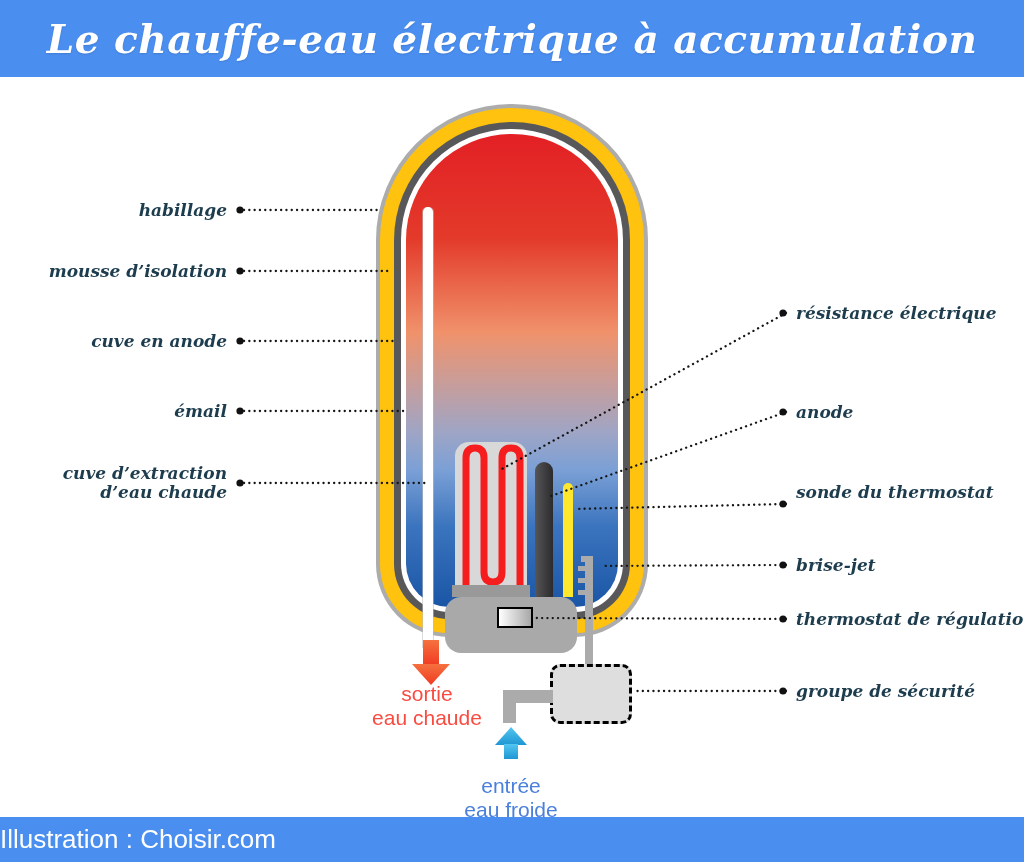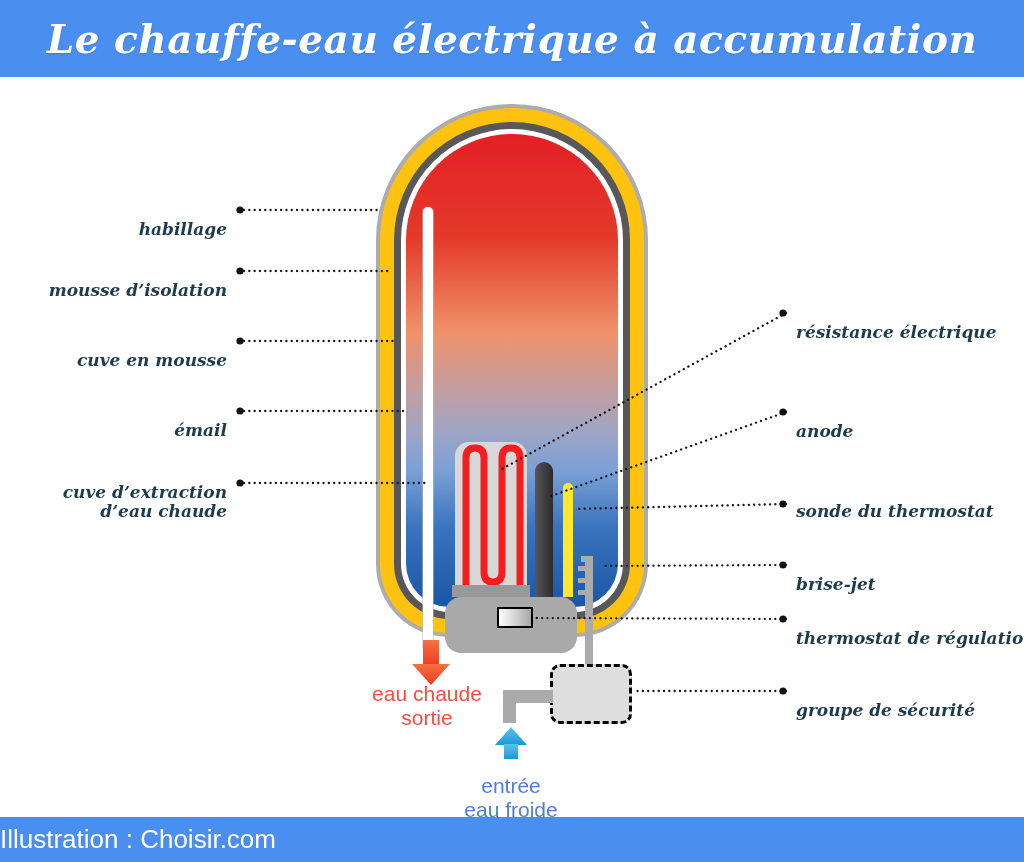--- a/index.html
+++ b/index.html
@@ -18,21 +18,21 @@
   }
   .bottombar{
     position:absolute;left:0;top:817px;width:1024px;height:45px;
     background:#4A8EF0;display:flex;align-items:center;justify-content:flex-start;
   }
   .credit{color:#ffffff;font-size:26px;padding-right:18px;font-weight:400;}
   
   .lbl{
     position:absolute;color:#1D3C4E;font-family:"DejaVu Serif",serif;
     font-style:italic;font-weight:bold;font-size:17px;line-height:19px;
-    white-space:nowrap;transform:translateY(-50%);margin-top:19px;
+    white-space:nowrap;transform:translateY(-50%);
   }
   .lbl.left{right:797px;text-align:right;}
   .lbl.right{left:796px;text-align:left;}
   
   .abs{position:absolute;}
   .t-outer {left:376px;top:104px;width:272px;height:533px;background:#ACACAC;border-radius:138px 138px 74px 74px;}
   .t-yellow{left:380px;top:108px;width:264px;height:525px;background:#FFC20E;border-radius:134px 134px 70px 70px;}
   .t-steel {left:394px;top:122px;width:236px;height:497px;background:#58585A;border-radius:120px 120px 56px 56px;}
   .t-email {left:401px;top:129px;width:222px;height:483px;background:#ffffff;border-radius:113px 113px 49px 49px;}
   .t-water {left:406px;top:134px;width:212px;height:473px;border-radius:108px 108px 44px 44px;
@@ -115,22 +115,22 @@
       <rect x="423" y="640" width="16" height="26" fill="url(#gHot)"></rect>
       <polygon points="412,664 450,664 431,685" fill="url(#gHot)"></polygon>
     </g>
     <g>
       <polygon points="495,745 527,745 511,727" fill="url(#gCold)"></polygon>
       <rect x="504" y="744" width="14" height="15" fill="url(#gCold)"></rect>
     </g>
   </svg>
 
   <div class="flow hot">
+    <div>sortie</div>
     <div>eau chaude</div>
-    <div>sortie</div>
   </div>
   <div class="flow cold">
     <div>entrée</div>
     <div>eau froide</div>
   </div>
 
   <svg class="overlay" width="1024" height="862">
     <g stroke="#151515" stroke-width="2.3" stroke-dasharray="0.1 5.2" stroke-linecap="round" fill="none">
       <line x1="244" y1="210" x2="380" y2="210"></line>
       <line x1="244" y1="271" x2="389" y2="271"></line>
@@ -154,21 +154,21 @@
         <circle cx="783" cy="412" r="3.6"></circle>
       <circle cx="783" cy="504" r="3.6"></circle>
         <circle cx="783" cy="565" r="3.6"></circle>
       <circle cx="783" cy="619" r="3.6"></circle>
         <circle cx="783" cy="691" r="3.6"></circle>
     </g>
   </svg>
 
   <div class="lbl left" style="top:210px;">habillage</div>
   <div class="lbl left" style="top:271px;">mousse d’isolation</div>
-  <div class="lbl left" style="top:341px;">cuve en mousse</div>
+  <div class="lbl left" style="top:341px;">cuve en anode</div>
   <div class="lbl left" style="top:411px;">émail</div>
   <div class="lbl left" style="top:483px;">
     <div>cuve d’extraction</div>
     <div>d’eau chaude</div>
   </div>
 
   <div class="lbl right" style="top:313px;">résistance électrique</div>
   <div class="lbl right" style="top:412px;">anode</div>
   <div class="lbl right" style="top:492px;">sonde du thermostat</div>
   <div class="lbl right" style="top:565px;">brise-jet</div>

